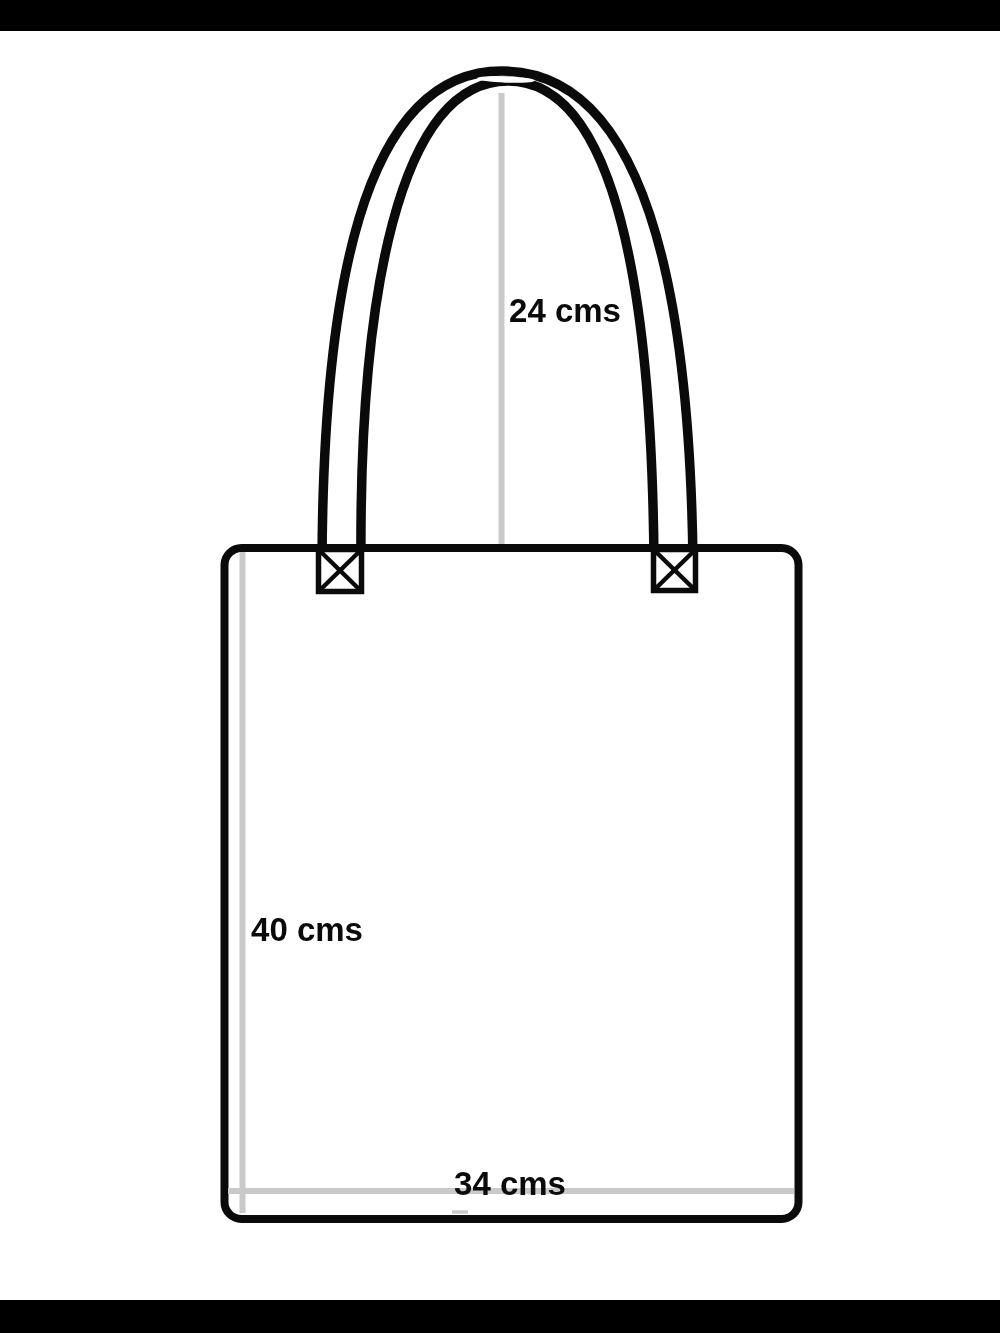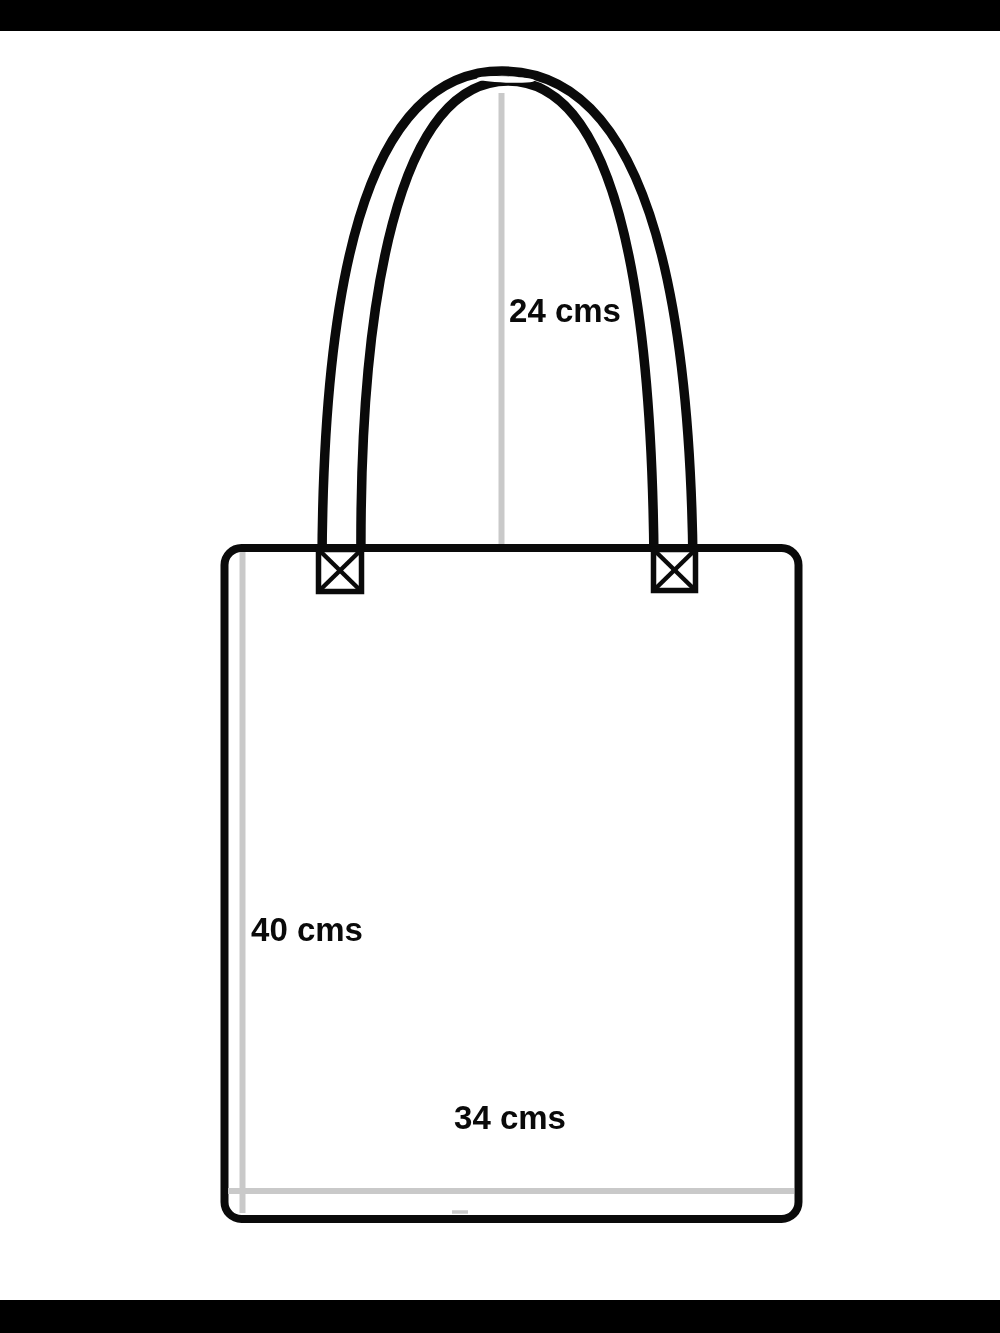--- a/index.html
+++ b/index.html
@@ -58,15 +58,15 @@
     </g>
     <g>
       <rect class="ink-stroke" x="653.5" y="549.5" width="42" height="41" stroke-width="5.5"></rect>
       <line class="ink-stroke" x1="653.5" y1="549.5" x2="695.5" y2="590.5" stroke-width="4.5"></line>
       <line class="ink-stroke" x1="695.5" y1="549.5" x2="653.5" y2="590.5" stroke-width="4.5"></line>
     </g>
   </svg>
 
   <div class="dim-label" style="left:565px;top:311px;">24 cms</div>
   <div class="dim-label" style="left:307px;top:911px;margin-top:19px;">40 cms</div>
-  <div class="dim-label" style="left:510px;top:1118px;text-align:center;">34 cms</div>
+  <div class="dim-label" style="left:510px;top:1184px;text-align:center;">34 cms</div>
 
 </div>
 
 </body></html>

